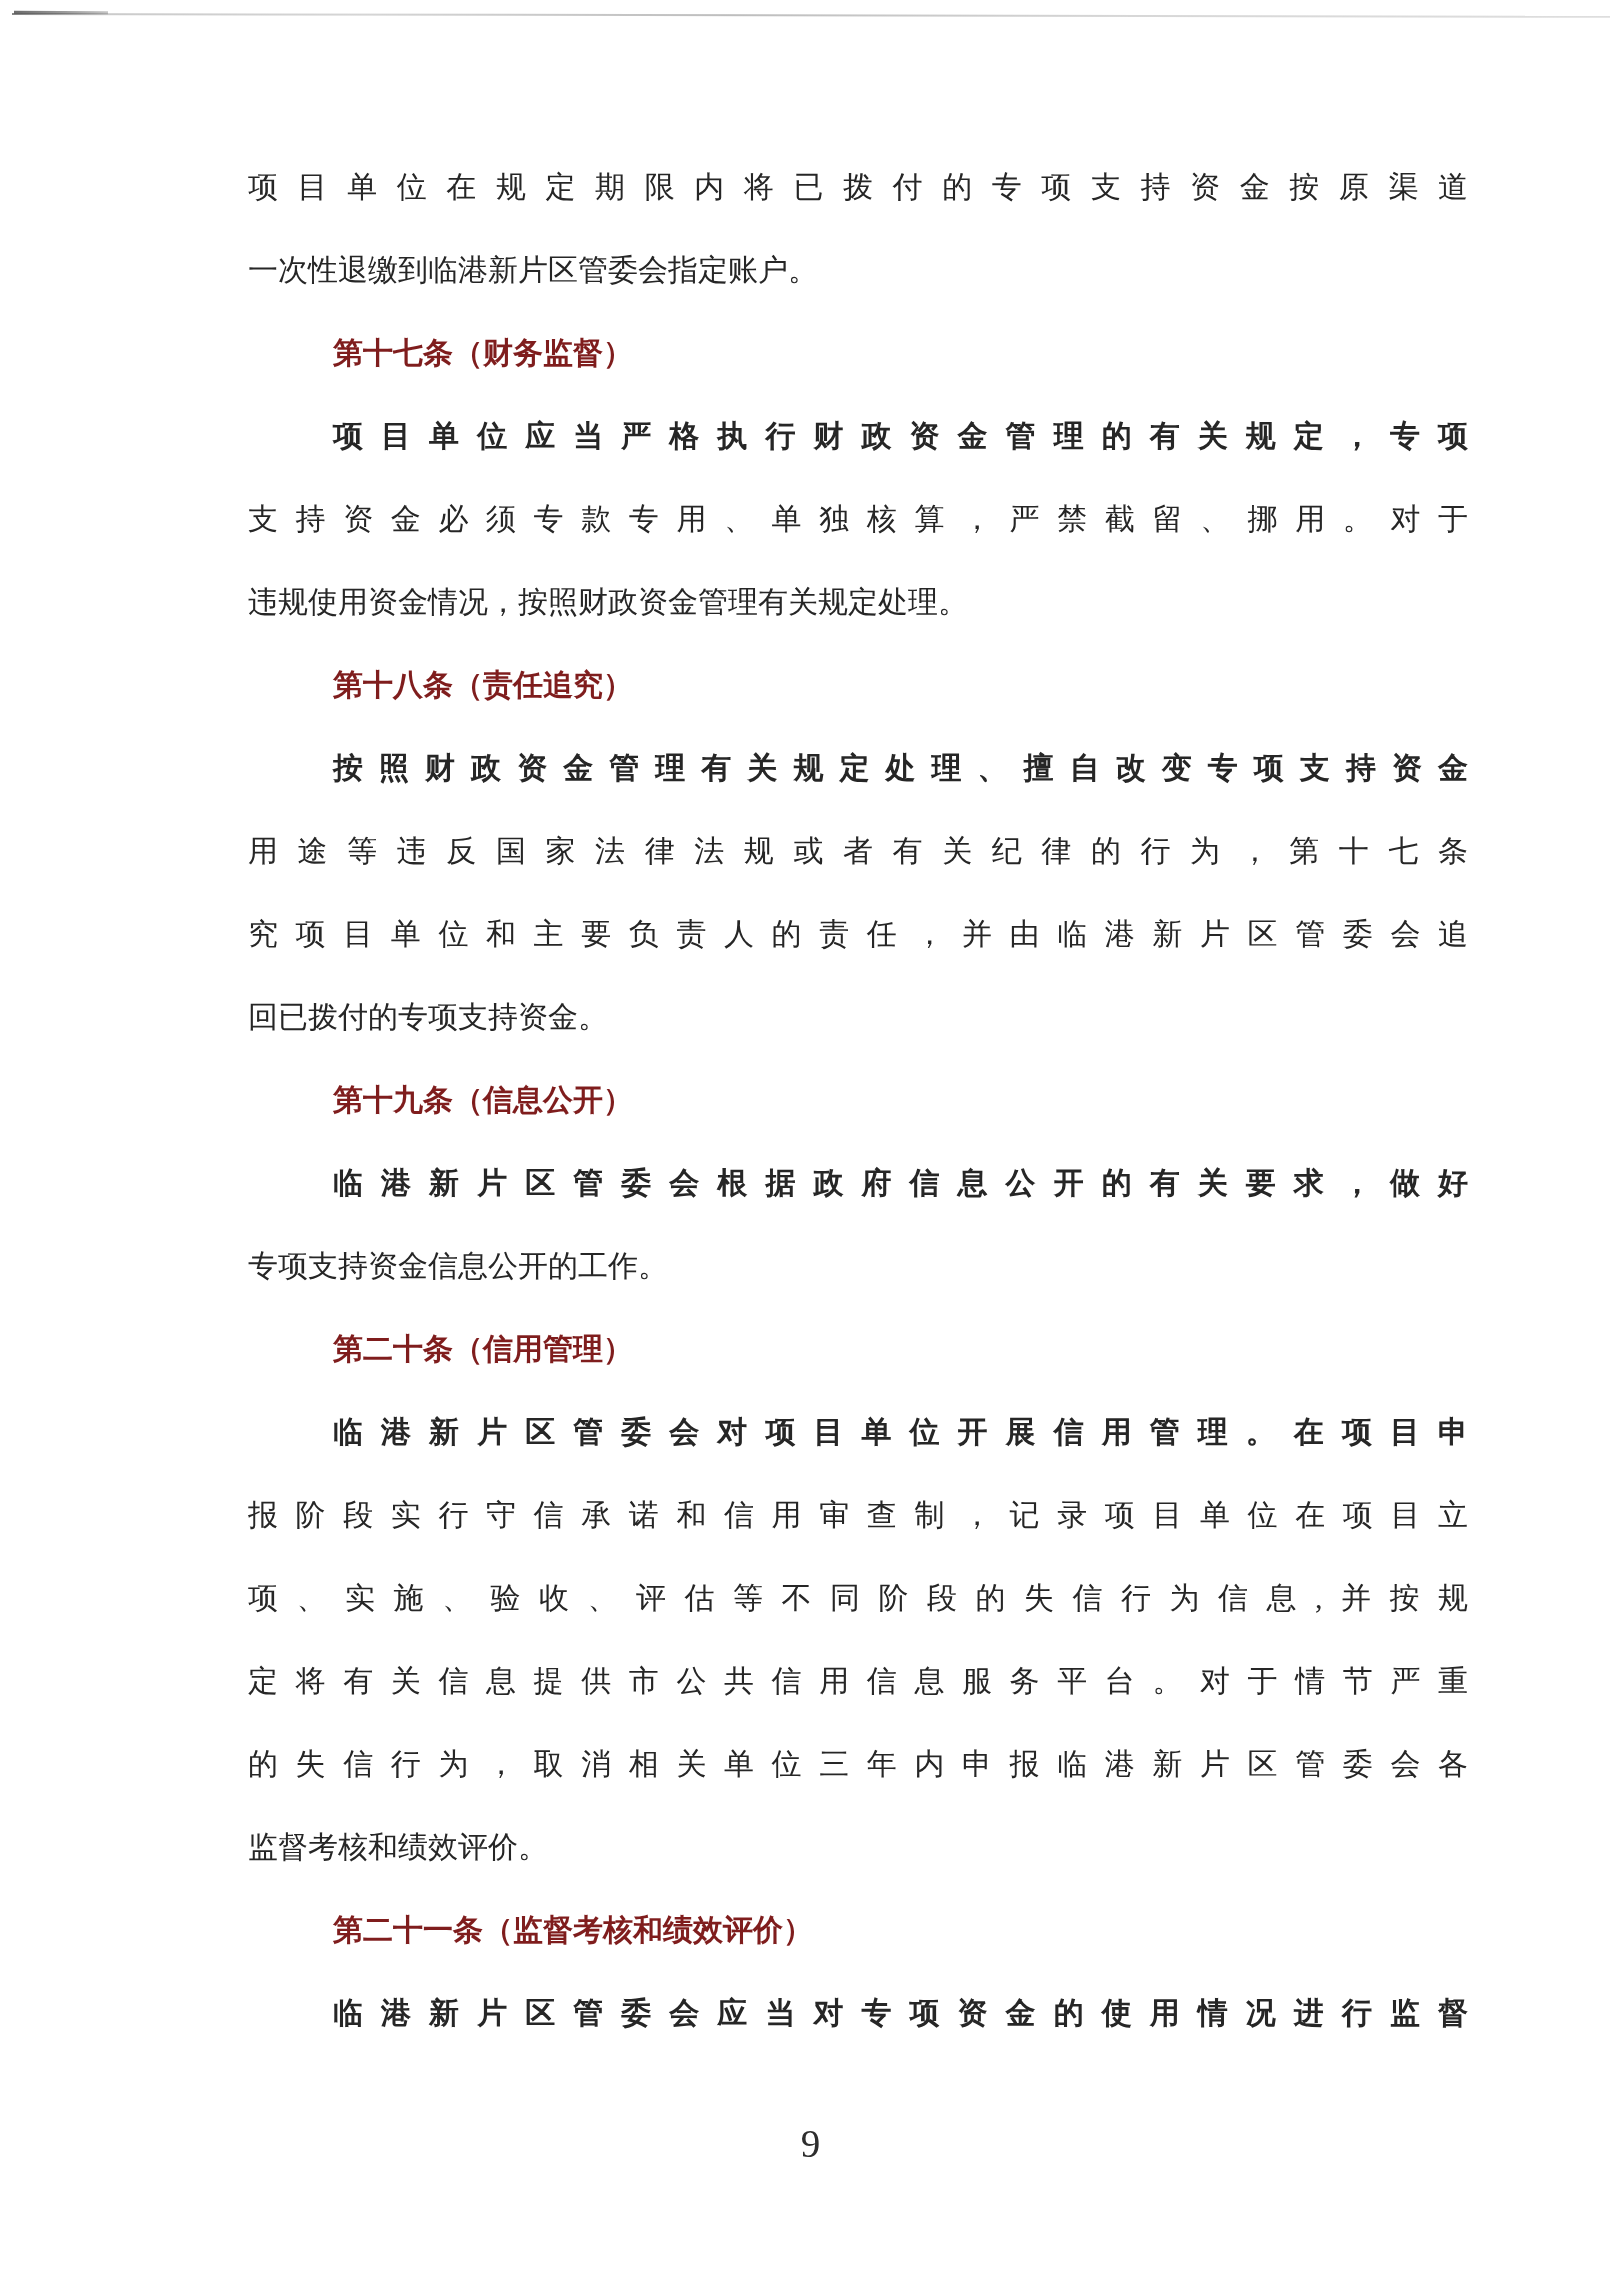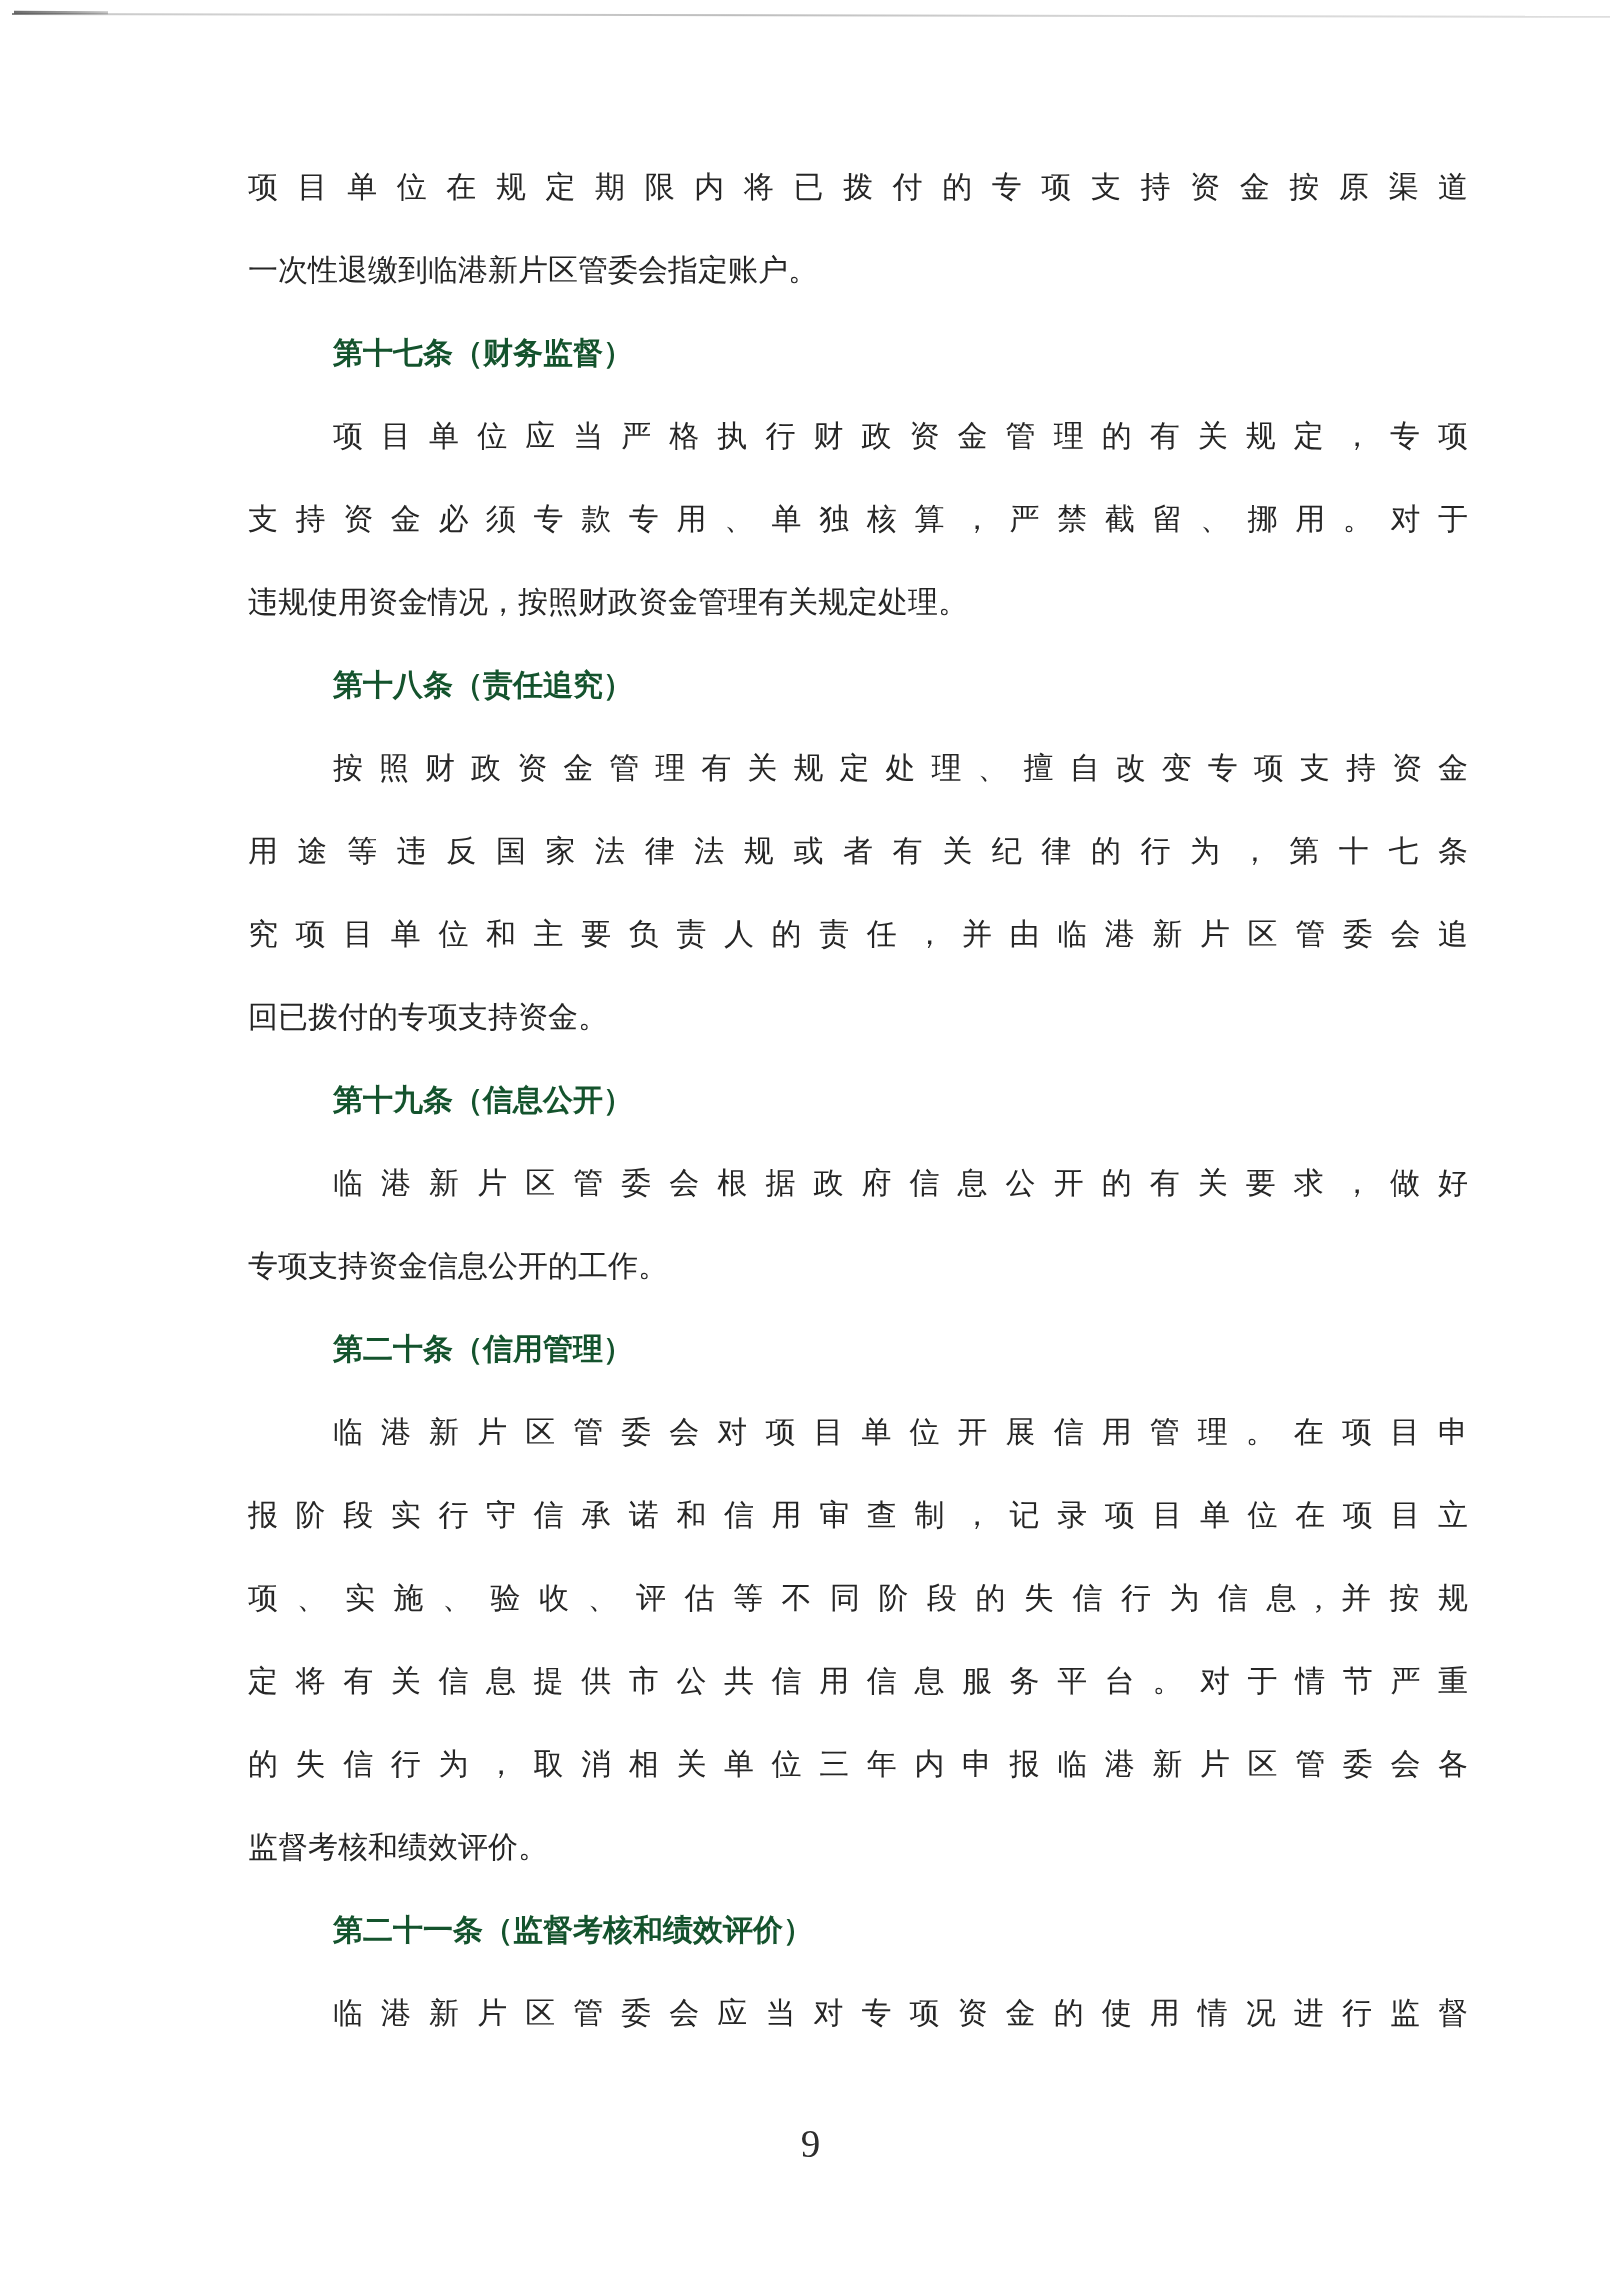--- a/index.html
+++ b/index.html
@@ -57,24 +57,25 @@
     text-align-last: left;
     letter-spacing: 0;
   }
   .just {
     white-space: normal;
     text-align: justify;
     text-align-last: justify;
   }
   .ind {
     text-indent: 85px;
+    font-weight: bold;
   }
   .head {
     font-weight: 700;
-    color: #14532d;
+    color: #7f1d1d;
     text-indent: 85px;
     text-align-last: left;
     white-space: nowrap;
   }
   .page-number {
     position: absolute;
     top: 2120px;
     left: 0;
     width: 1621px;
     text-align: center;

